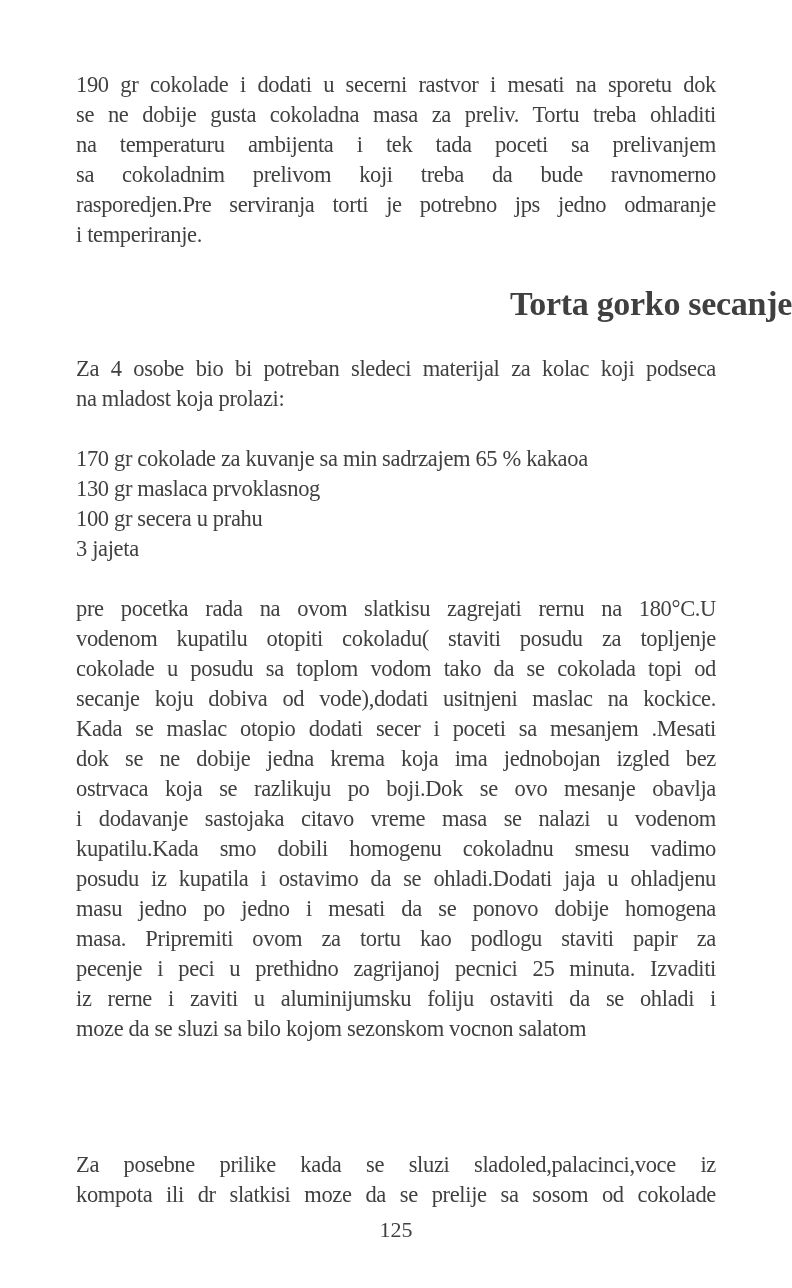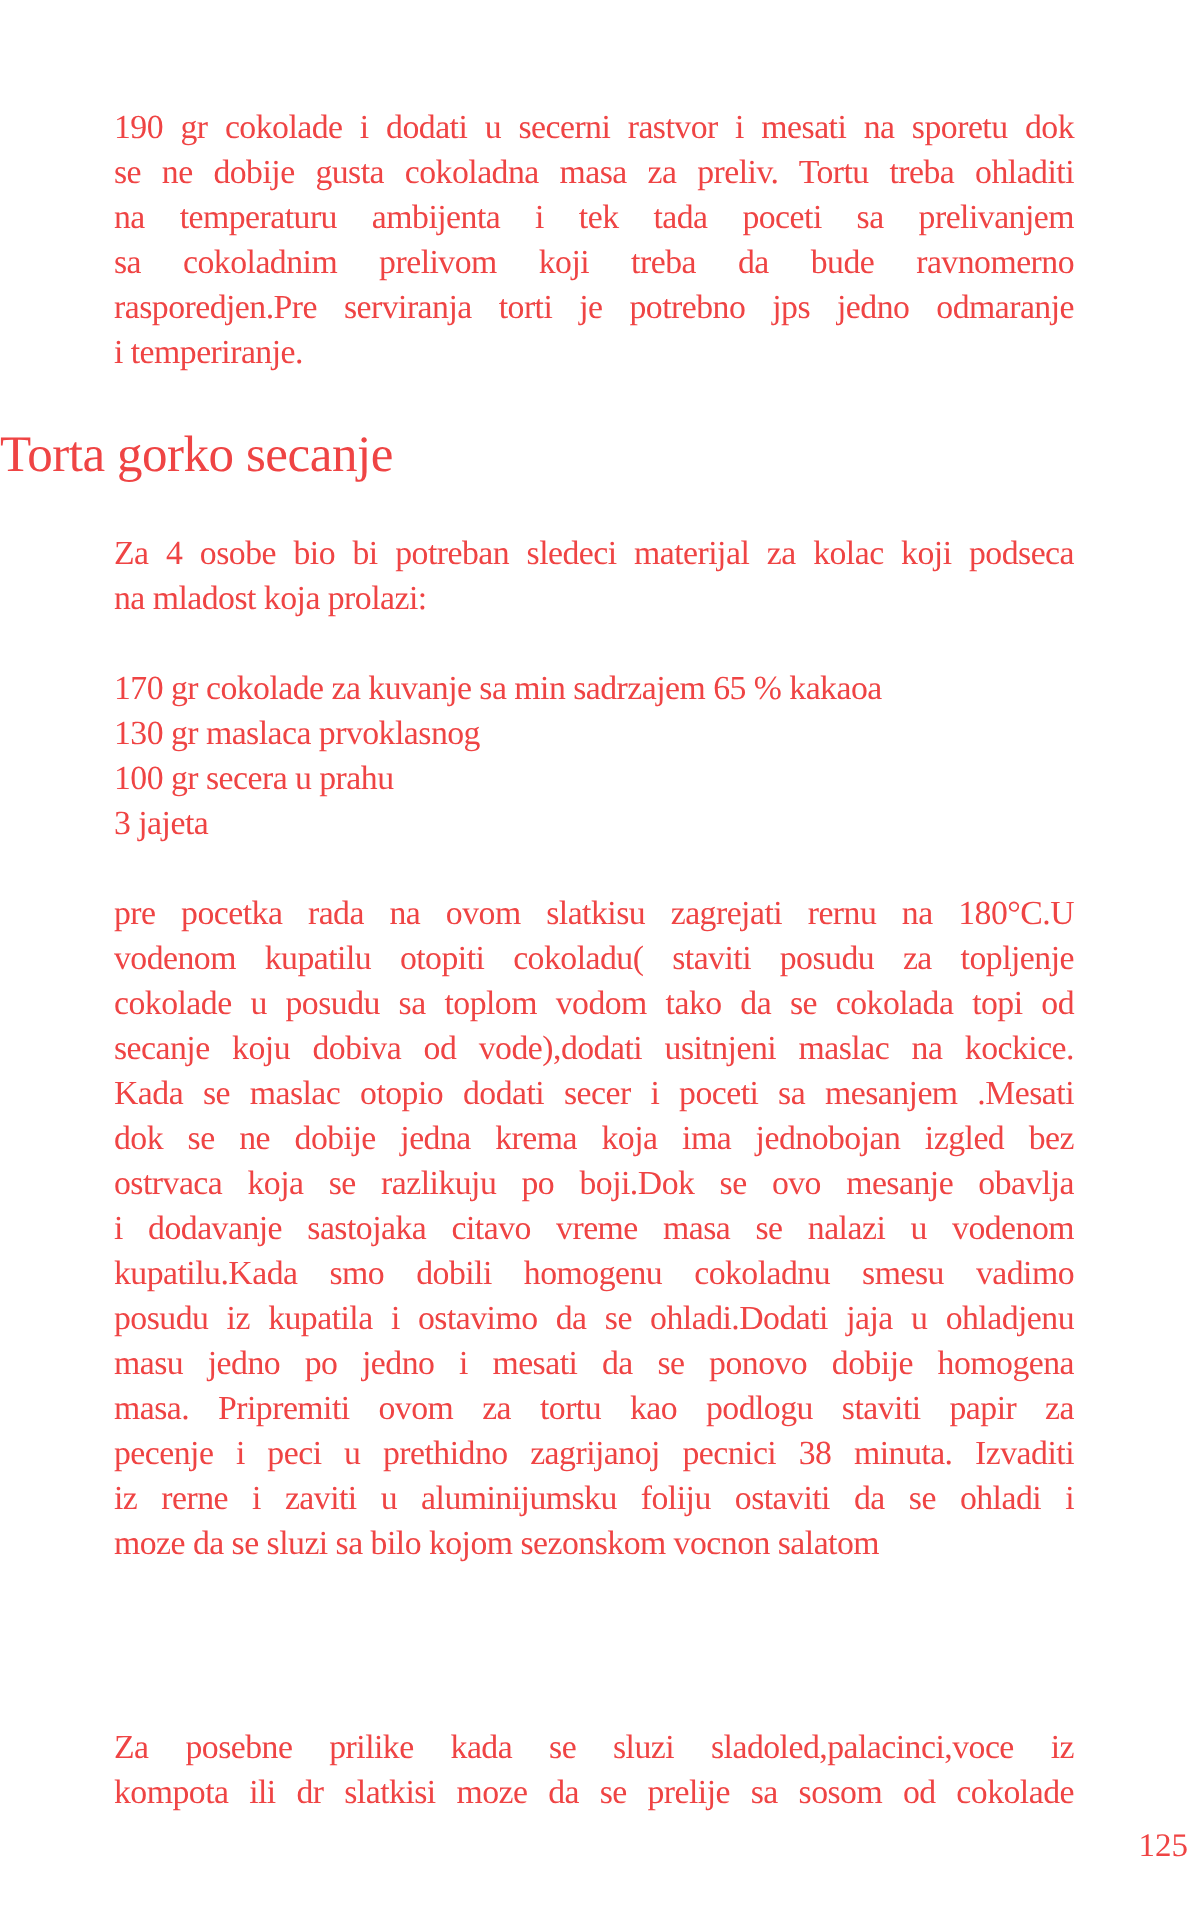--- a/index.html
+++ b/index.html
@@ -1,35 +1,35 @@
 <!DOCTYPE html>
 <html><head>
   <meta charset="utf-8">
   <style>
     html, body { margin: 0; padding: 0; background: #ffffff; }
     body { width: 792px; height: 1288px; position: relative; overflow: hidden; }
     .page {
       position: absolute; left: 0; top: 0; width: 792px; height: 1288px;
-      background: #ffffff; color: #ef4444;
+      background: #ffffff; color: #404040;
       font-family: "Liberation Serif", "DejaVu Serif", serif;
     }
     .line {
       position: absolute; left: 76px; width: 640px;
       font-size: 22.5px; line-height: 30px; height: 30px;
       white-space: nowrap; letter-spacing: -0.35px;
     }
     .line.justify {
       text-align: justify; text-align-last: justify; white-space: normal;
     }
     .heading {
-      position: absolute; left: 0; width: 792px; text-align: left;
-      font-weight: normal; font-size: 34px; line-height: 40px; letter-spacing: -0.3px;
+      position: absolute; left: 0; width: 792px; text-align: right;
+      font-weight: bold; font-size: 34px; line-height: 40px; letter-spacing: -0.3px;
     }
     .pagenum {
-      position: absolute; left: 0; width: 792px; text-align: right;
+      position: absolute; left: 0; width: 792px; text-align: center;
       font-size: 22px; line-height: 28px; top: 1216px;
     }
   </style>
 </head>
 <body>
 
 <div class="page">
 
   <div>
     <div class="line justify" style="top:70px">190 gr cokolade i dodati u secerni rastvor i mesati na sporetu dok</div>
@@ -60,21 +60,21 @@
     <div class="line justify" style="top:654px">cokolade u posudu sa toplom vodom tako da se cokolada topi od</div>
     <div class="line justify" style="top:684px">secanje koju dobiva od vode),dodati usitnjeni maslac na kockice.</div>
     <div class="line justify" style="top:714px">Kada se maslac otopio dodati secer i poceti sa mesanjem .Mesati</div>
     <div class="line justify" style="top:744px">dok se ne dobije jedna krema koja ima jednobojan izgled bez</div>
     <div class="line justify" style="top:774px">ostrvaca koja se razlikuju po boji.Dok se ovo mesanje obavlja</div>
     <div class="line justify" style="top:804px">i dodavanje sastojaka citavo vreme masa se nalazi u vodenom</div>
     <div class="line justify" style="top:834px">kupatilu.Kada smo dobili homogenu cokoladnu smesu vadimo</div>
     <div class="line justify" style="top:864px">posudu iz kupatila i ostavimo da se ohladi.Dodati jaja u ohladjenu</div>
     <div class="line justify" style="top:894px">masu jedno po jedno i mesati da se ponovo dobije homogena</div>
     <div class="line justify" style="top:924px">masa. Pripremiti ovom za tortu kao podlogu staviti papir za</div>
-    <div class="line justify" style="top:954px">pecenje i peci u prethidno zagrijanoj pecnici 38 minuta. Izvaditi</div>
+    <div class="line justify" style="top:954px">pecenje i peci u prethidno zagrijanoj pecnici 25 minuta. Izvaditi</div>
     <div class="line justify" style="top:984px">iz rerne i zaviti u aluminijumsku foliju ostaviti da se ohladi i</div>
     <div class="line" style="top:1014px">moze da se sluzi sa bilo kojom sezonskom vocnon salatom</div>
   </div>
 
 
   <div>
     <div class="line justify" style="top:1150px">Za posebne prilike kada se sluzi sladoled,palacinci,voce iz</div>
     <div class="line justify" style="top:1180px">kompota ili dr slatkisi moze da se prelije sa sosom od cokolade</div>
   </div>
 

